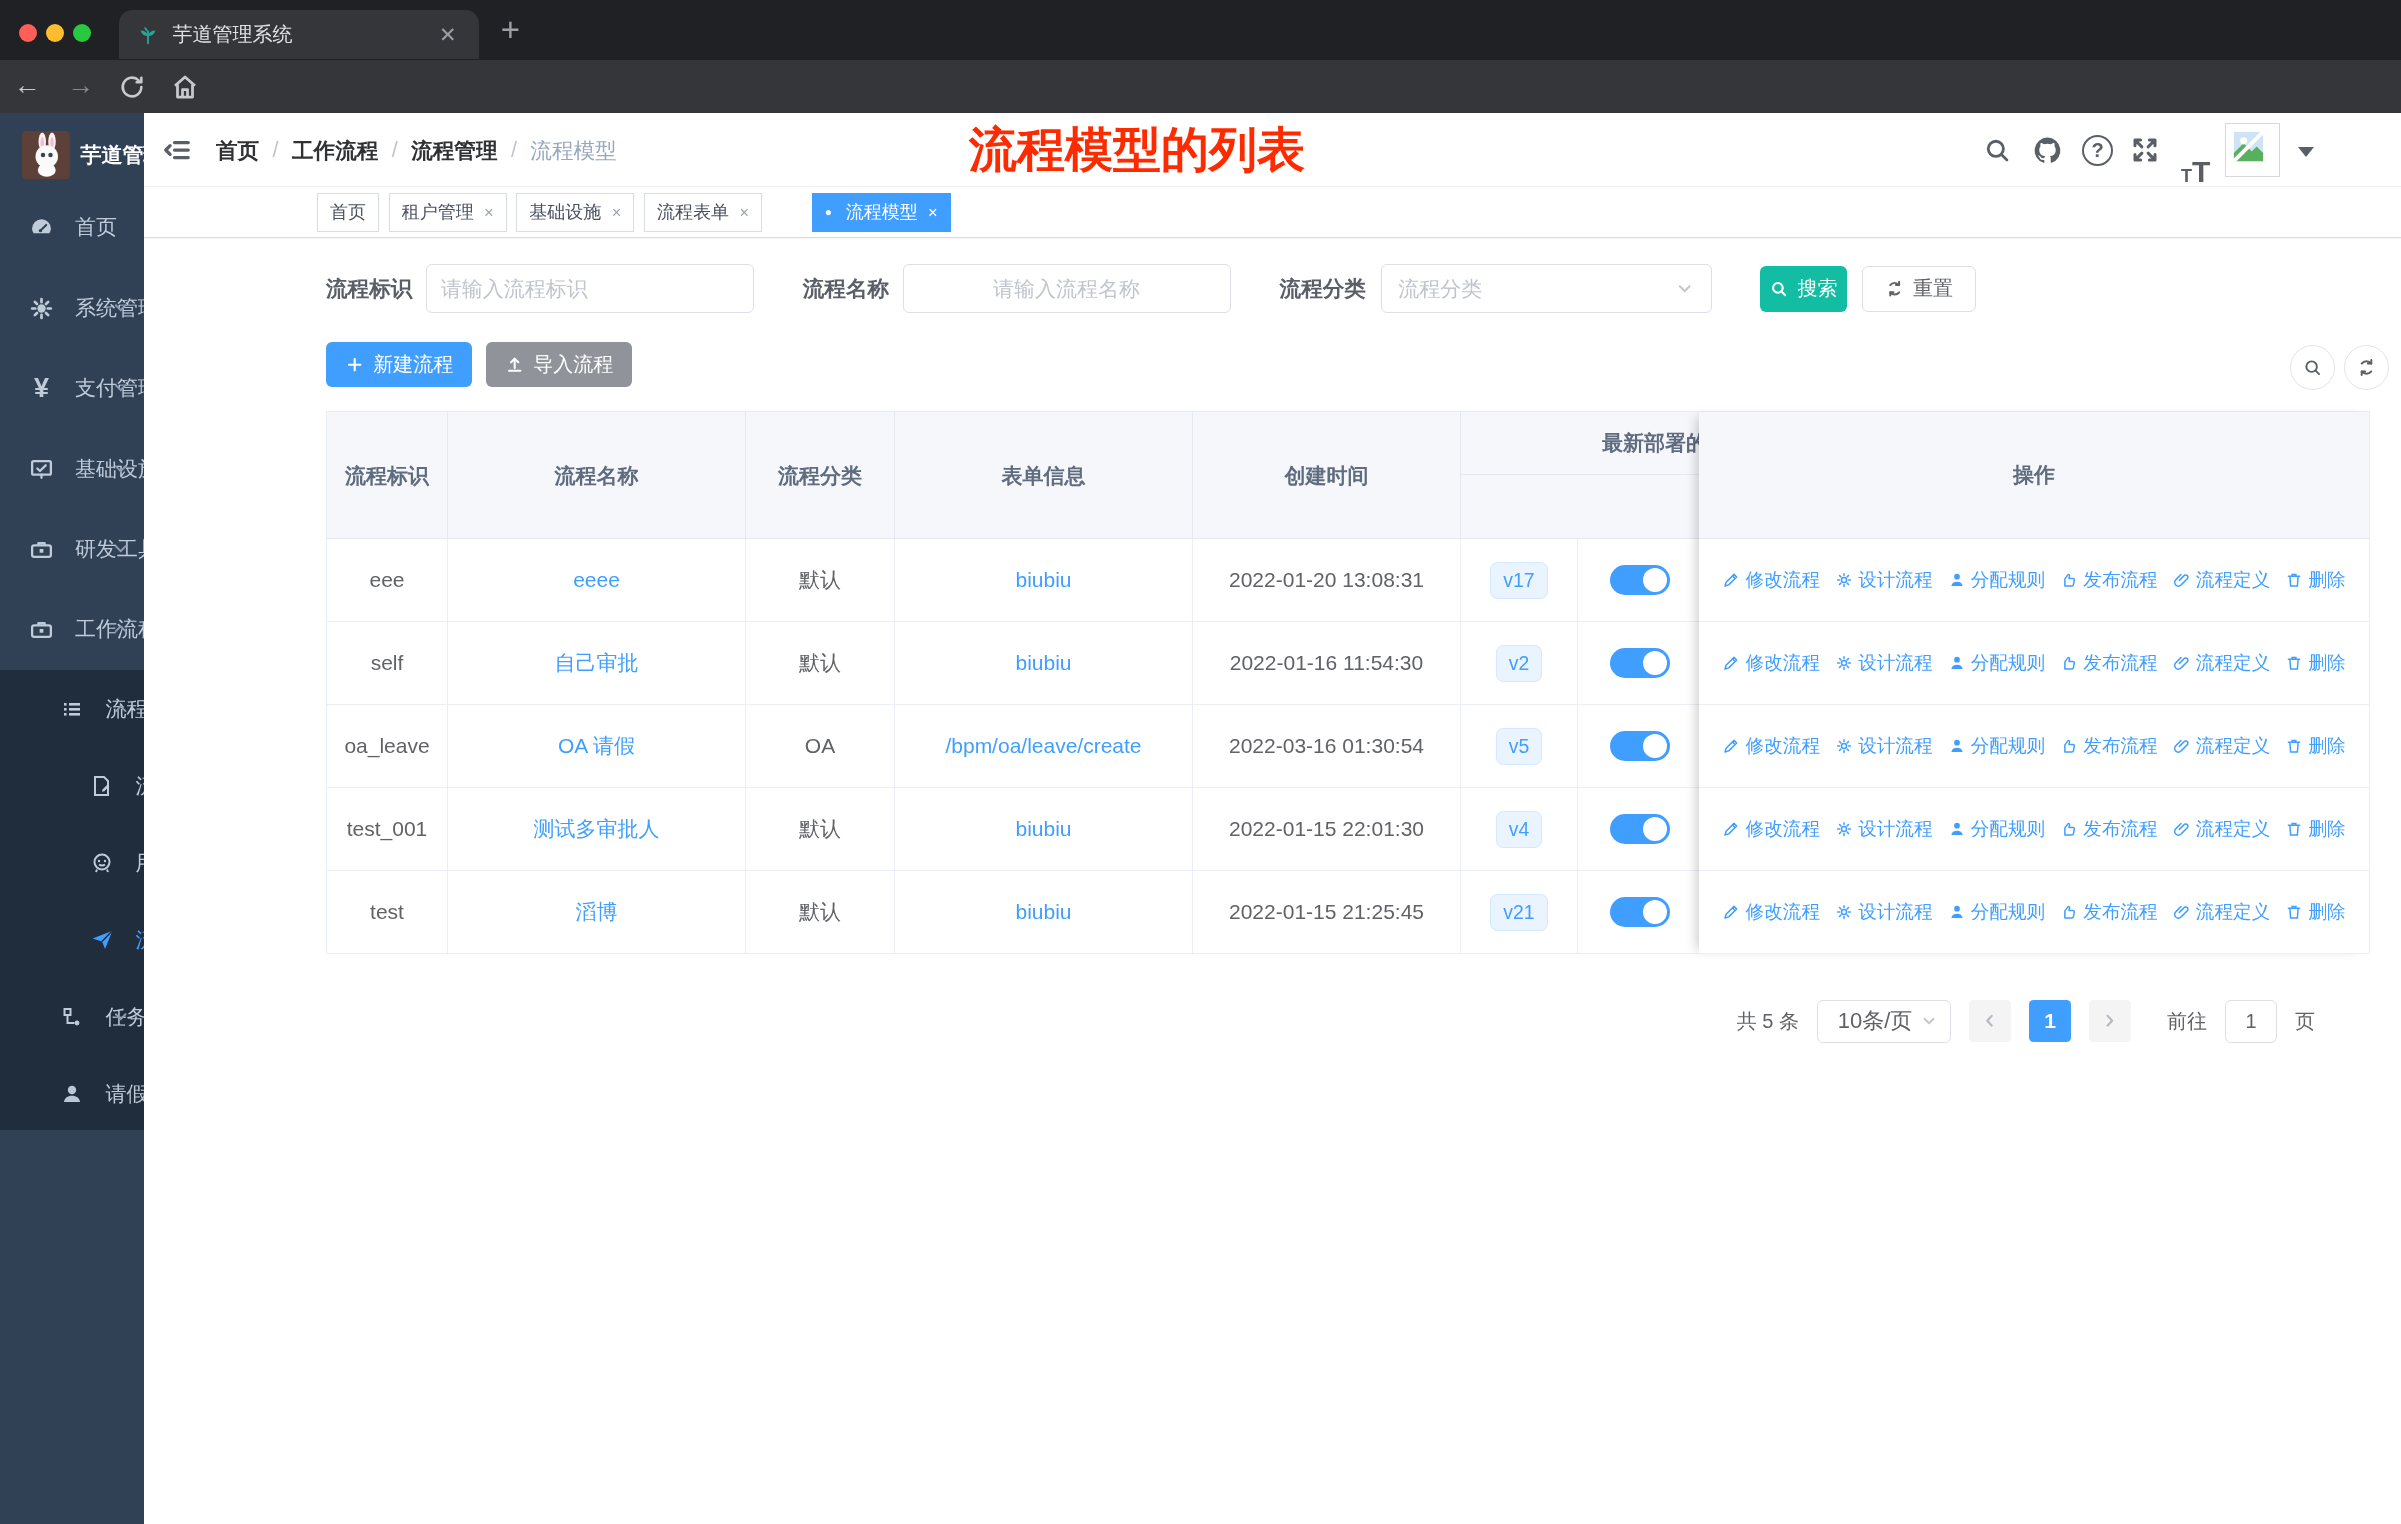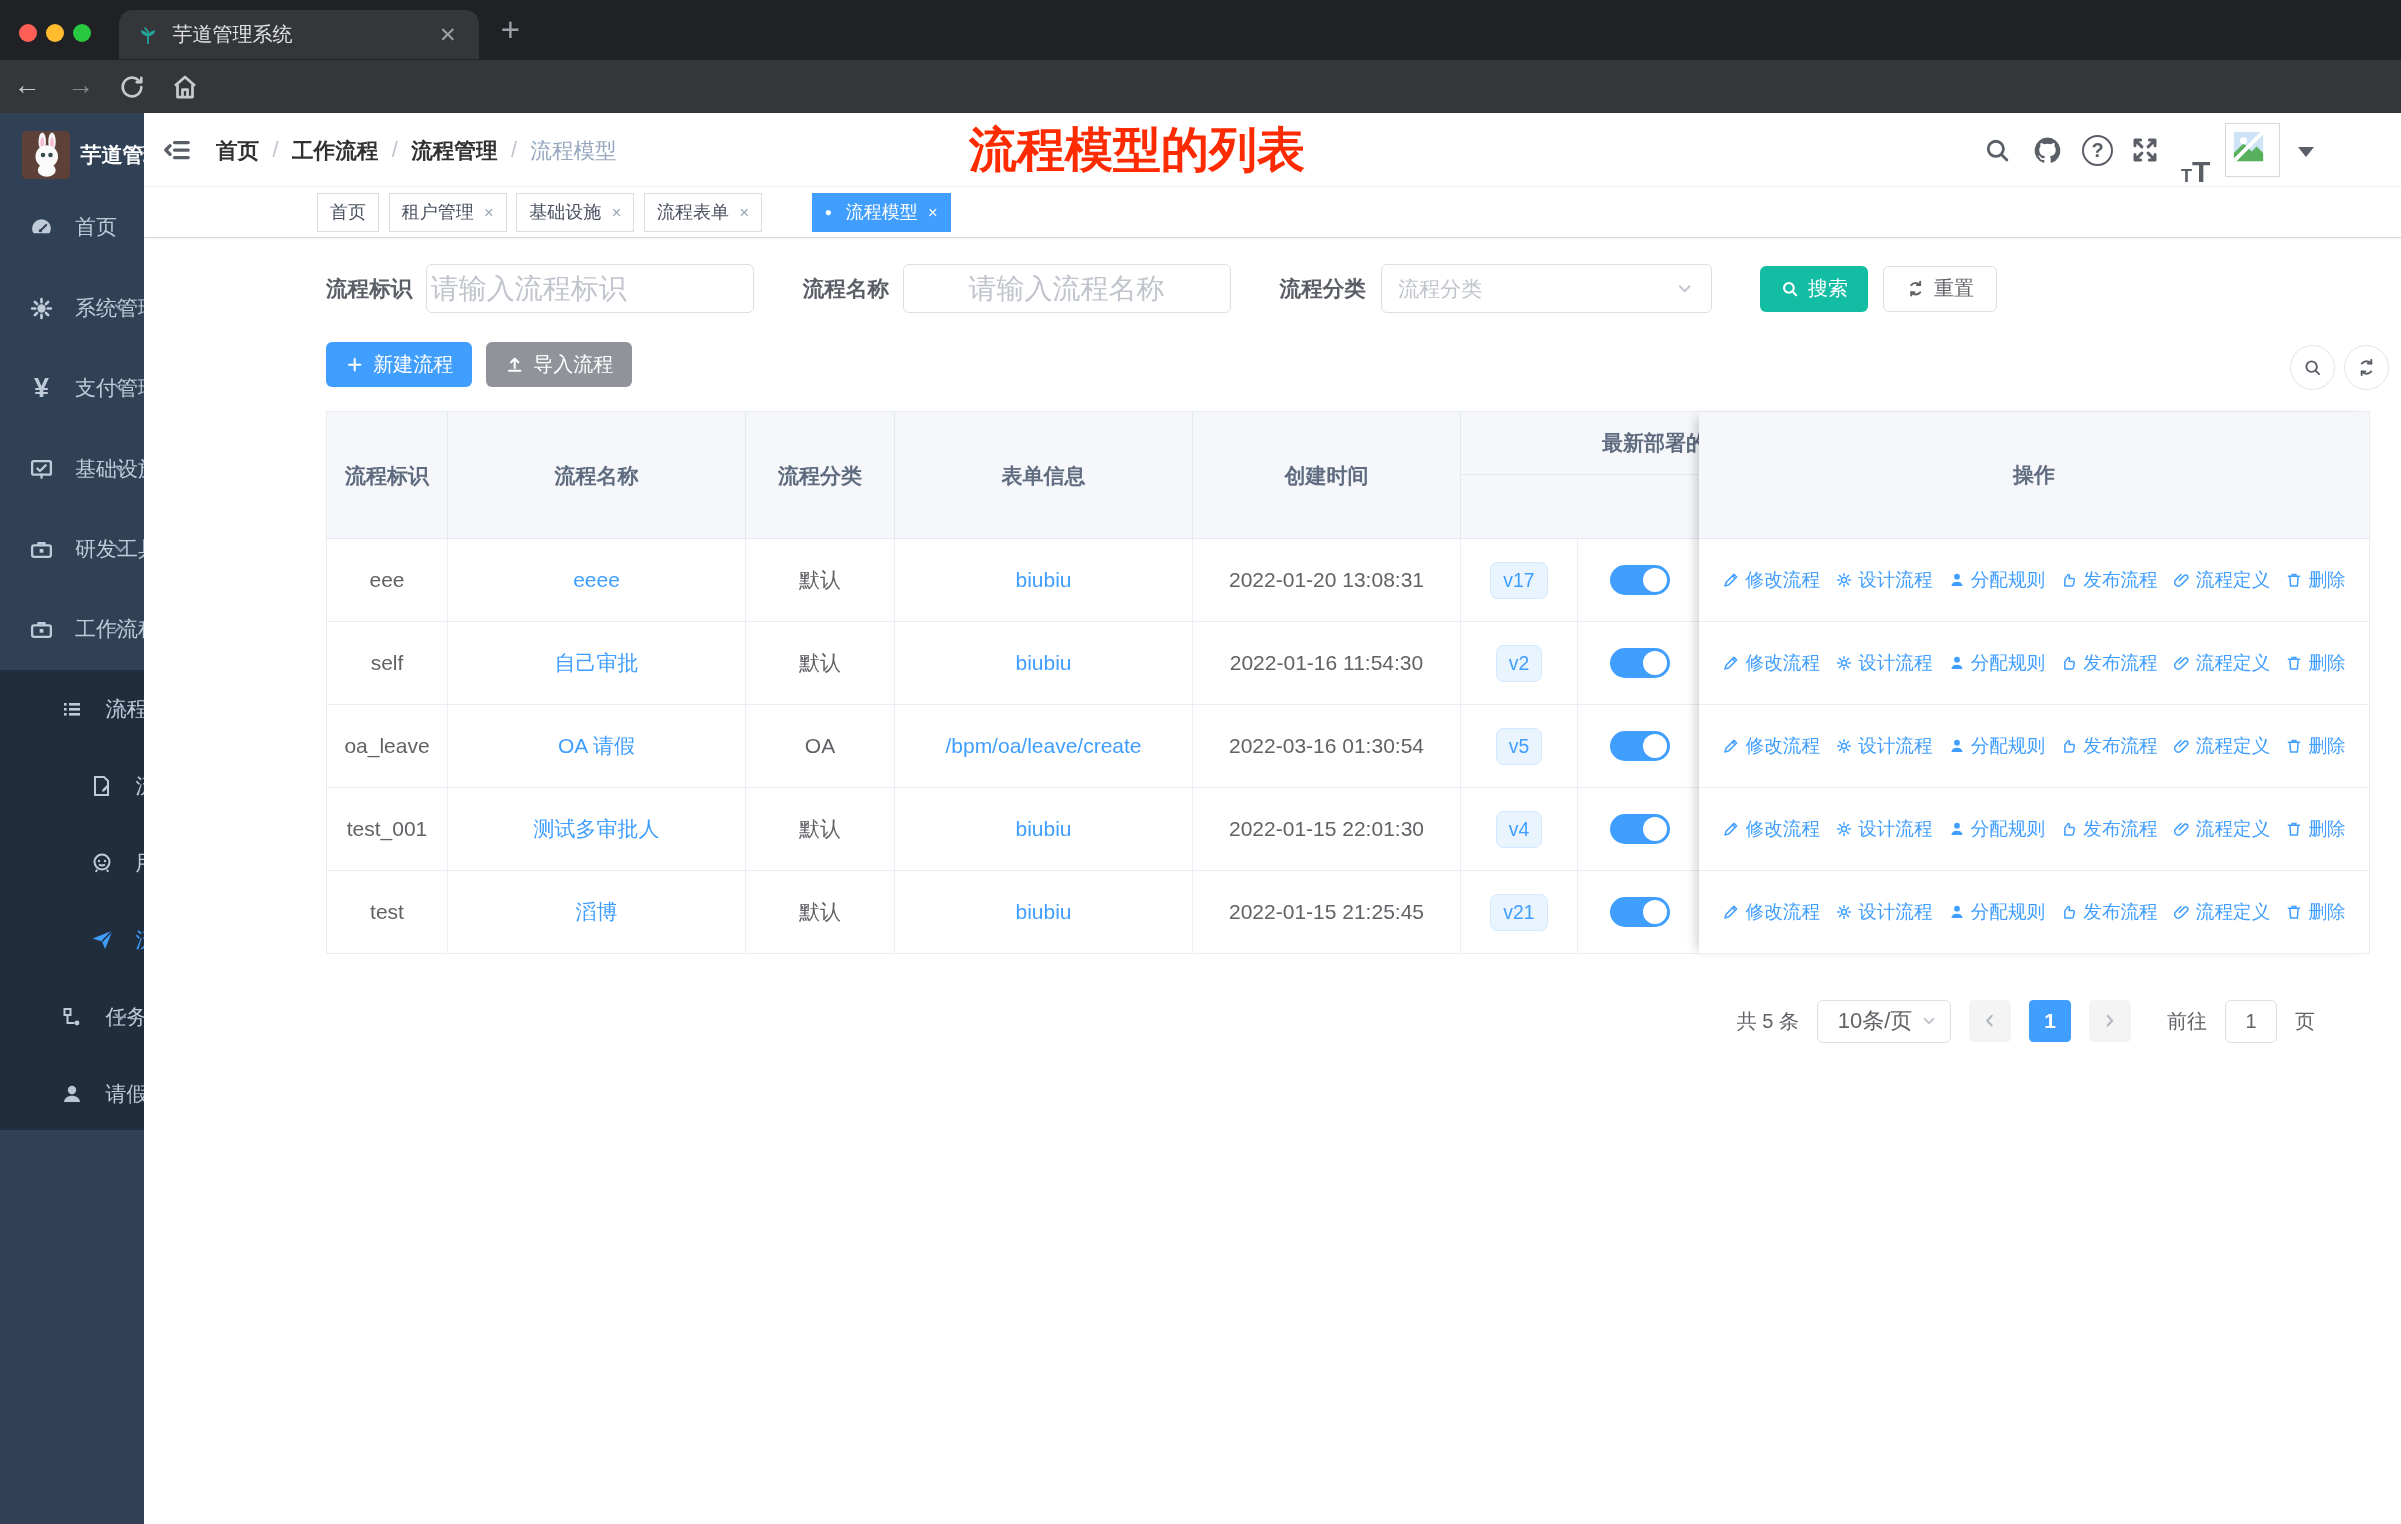--- a/index.html
+++ b/index.html
@@ -74,28 +74,28 @@
          display:flex; align-items:center; padding:0 12px; margin-right:9.7px; cursor:pointer; }
   .tag .dot { display:none; }
   .tag .tx { color:#9aa3b8; font-size:16.4px; margin-left:10.4px; }
   .tag.active { background:#409EFF; border-color:#409EFF; color:#fff; margin-left:40px; }
   .tag.active .dot { display:inline-block; width:12px; height:12px; line-height:12px; font-size:12px; color:#fff; margin-right:9px; }
   .tag.active .tx { color:#fff; }
 
   
   .filters { position:absolute; left:182px; top:151px; height:49px; display:flex; align-items:center; }
   .flabel { font-size:21.6px; font-weight:700; color:#5a5e66; white-space:nowrap; }
-  .finput { height:49px; border:1.5px solid #dcdfe6; border-radius:6px; font-size:28px; color:#606266; padding:0 4px;
+  .finput { height:49px; border:1.5px solid #dcdfe6; border-radius:6px; font-size:21px; color:#606266; padding:0 14px;
             font-family:"Liberation Sans","DejaVu Sans",sans-serif; outline:none; background:#fff; }
   .finput::placeholder { color:#c0c4cc; }
   .fselect { height:49px; border:1.5px solid #dcdfe6; border-radius:6px; display:flex; align-items:center; padding:0 16.4px; background:#fff; }
   .fselect .ph { color:#c0c4cc; font-size:21px; flex:1; }
   .btn { height:46px; border-radius:6px; display:flex; align-items:center; justify-content:center; gap:9px;
          font-size:20px; border:none; cursor:pointer; font-family:inherit; }
-  .btn-search { background:#13bda3; color:#fff; width:108px; }
+  .btn-search { background:#13bda3; color:#fff; width:87px; }
   .btn-reset { background:#fff; color:#606266; width:114px; border:1.5px solid #dcdfe6; }
 
   
   .actionsrow { position:absolute; left:182px; top:229px; width:2044px; height:46px; }
   .btn-create { position:absolute; left:0; top:0; width:146px; height:45px; background:#409EFF; color:#fff; }
   .btn-import { position:absolute; left:160px; top:0; width:146px; height:45px; background:#909399; color:#fff; }
   .cbtn { position:absolute; top:3px; width:45px; height:45px; border:1.5px solid #dfe4ed; border-radius:50%; background:#fff;
           display:flex; align-items:center; justify-content:center; color:#5a5e66; }
 
   

